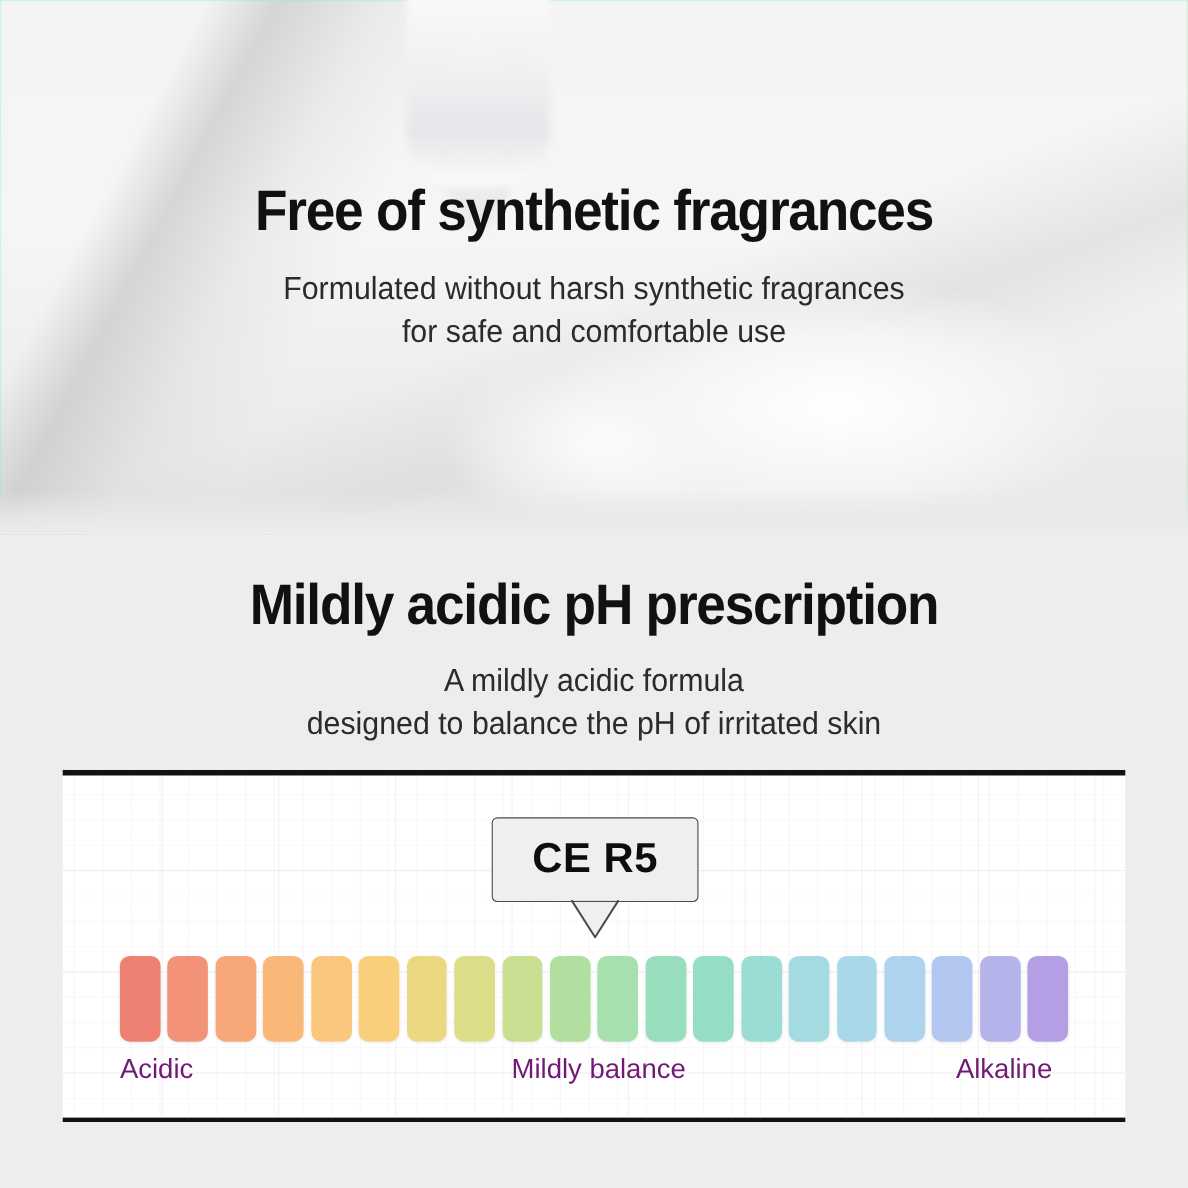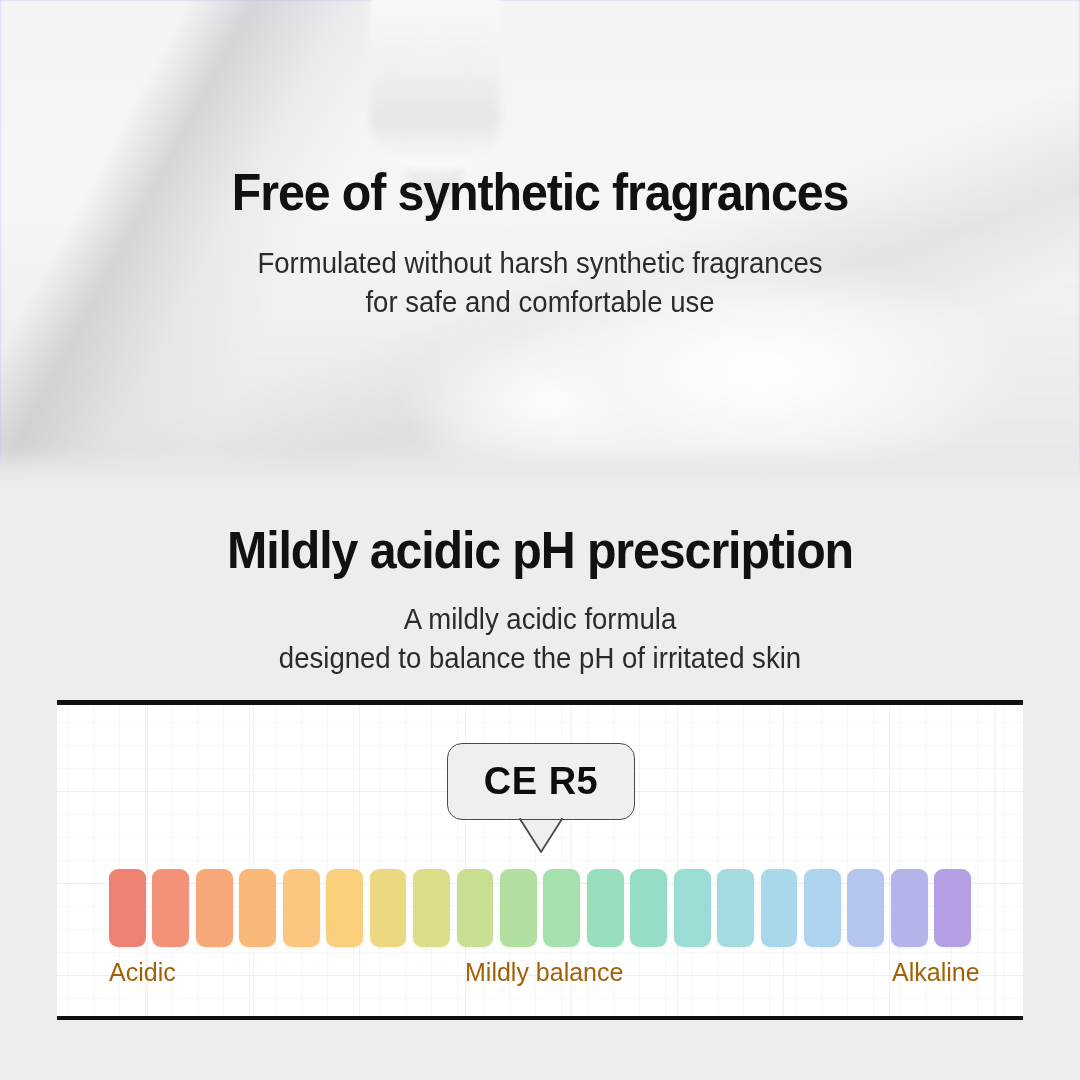--- a/index.html
+++ b/index.html
@@ -8,21 +8,21 @@
     font-family:"Liberation Sans", sans-serif;
     background:#ededed;
     position:relative;
     overflow:hidden;
   }
 
   
   .hero {
     position:absolute; left:0; top:0; width:1080px; height:486px;
     overflow:hidden;
-    background:#c4b5fd;
+    background:#86efac;
     padding-left:37px;
   }
   .hero-photo {
     position:absolute; inset:0;
     background:
       
       linear-gradient(118deg, rgba(196,196,198,0) 14%, rgba(188,188,192,0.55) 19%, rgba(205,205,209,0.25) 26%, rgba(255,255,255,0) 33%),
       
       radial-gradient(ellipse 70px 200px at 432px 70px, rgba(250,250,252,1) 0%, rgba(236,236,239,0.9) 55%, rgba(255,255,255,0) 72%),
       radial-gradient(ellipse 46px 120px at 436px 120px, rgba(255,255,255,1) 0%, rgba(228,228,233,0.85) 60%, rgba(255,255,255,0) 80%),
@@ -86,21 +86,21 @@
     opacity:.85;
     pointer-events:none;
   }
 
   
   .callout {
     position:absolute; left:447px; top:743px;
     width:188px; height:77px;
     background:#efefef;
     border:1.6px solid #4a4a4a;
-    border-radius:15px;
+    border-radius:5px;
     display:flex; align-items:center; justify-content:center;
   }
   .callout-label {
     font-size:38px; font-weight:700; color:#0d0d0d; letter-spacing:.5px;
   }
   .callout-tip {
     position:absolute; left:519px; top:818px;
     width:44px; height:36px;
   }
 
@@ -114,25 +114,25 @@
     flex:1 1 0;
     border-radius:9px;
     box-shadow:0 1px 3px rgba(0,0,0,.07);
   }
 
   
   .scale-labels {
     position:absolute; left:57px; top:958px; width:966px; height:40px;
   }
   .scale-labels span {
-    position:absolute; font-size:25px; color:#a16207; white-space:nowrap;
+    position:absolute; font-size:25px; color:#701a75; white-space:nowrap;
   }
   .lbl-acidic  { left:52px; }
   .lbl-mildly  { left:408px; }
-  .lbl-alkaline{ left:812px;margin-left:23px; }
+  .lbl-alkaline{ left:812px; }
 </style>
 </head>
 <body>
 
 <div class="hero">
   <div class="hero-photo"></div>
   <div class="hero-fade-bottom"></div>
   <div class="hero-text">
     <div class="h1">Free of synthetic fragrances</div>
     <div class="sub">

